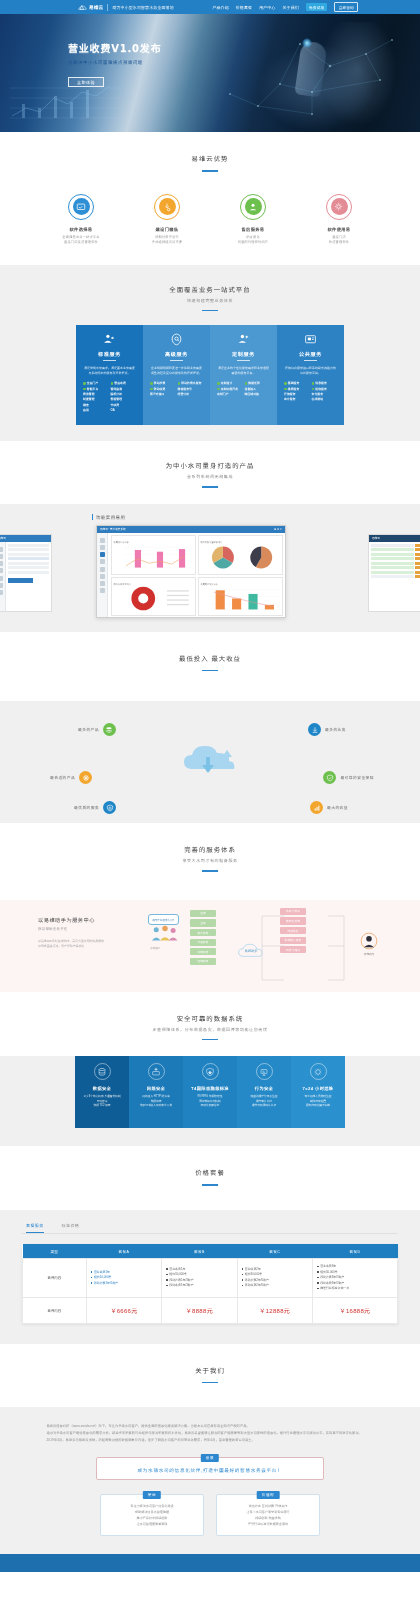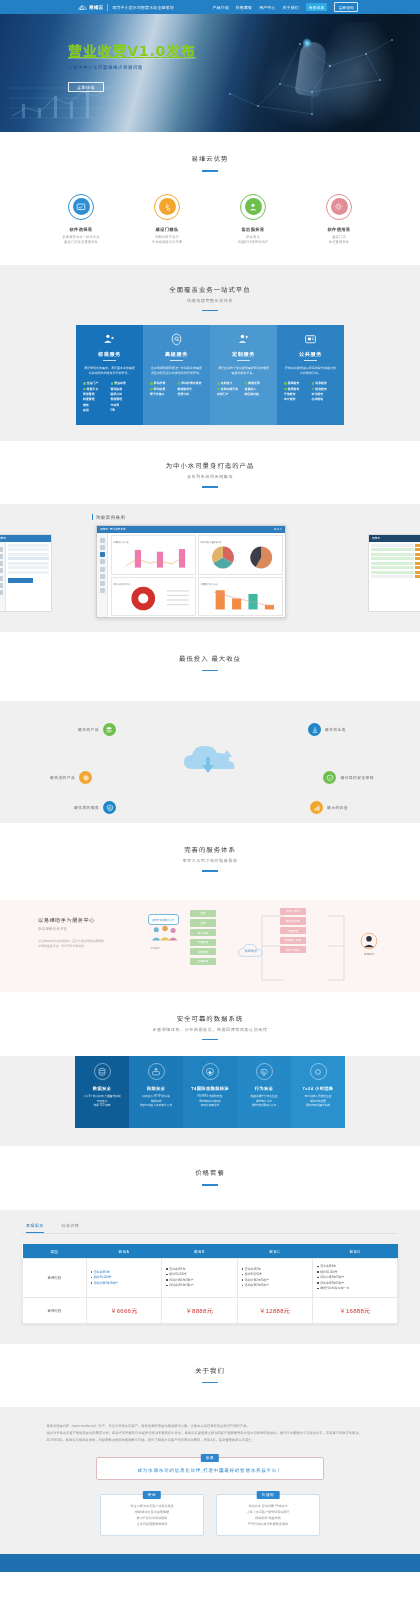--- a/index.html
+++ b/index.html
@@ -57,24 +57,23 @@
     filter: blur(.4px);
   }
   .glow-dot{
     position:absolute; right:108px; top:24px; width:10px; height:10px; border-radius:50%;
     background: radial-gradient(circle,#9fe8ff 0%, rgba(80,190,255,.55) 45%, transparent 72%);
   }
   .hero-lines{position:absolute; inset:0; opacity:.55;}
   .hero-left-chart{position:absolute; left:6px; bottom:6px; width:120px;height:48px;opacity:.5;}
   .hero-inner { position:relative; z-index:5; padding-left:68px; padding-top:26px; }
   .hero-title {
-    font-size:14px; font-weight:bold; color:#84cc16; letter-spacing:.8px;
+    font-size:10px; font-weight:bold; color:#ffffff; letter-spacing:.8px;
     text-shadow:0 1px 1px rgba(255,255,255,.25);
     font-family:"DejaVu Sans","Liberation Sans",sans-serif;
-    text-decoration:underline;
   }
   .hero-sub { margin-top:4px; font-size:4.4px; color:#1a5290; letter-spacing:.6px; }
   .hero-btn {
     margin-top:12px; width:36px; height:10px; border:0.6px solid rgba(255,255,255,.85);
     display:flex;align-items:center;justify-content:center; color:#fff; font-size:4px; letter-spacing:.5px;
     cursor:pointer; background:rgba(255,255,255,.06);
   }
 
   
   .sec-head { text-align:center; }

